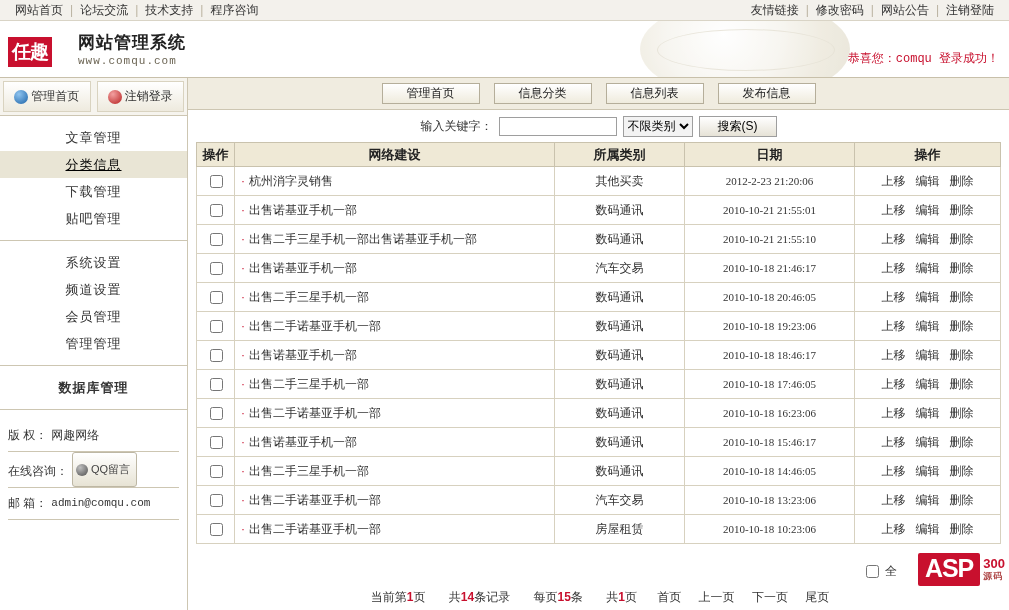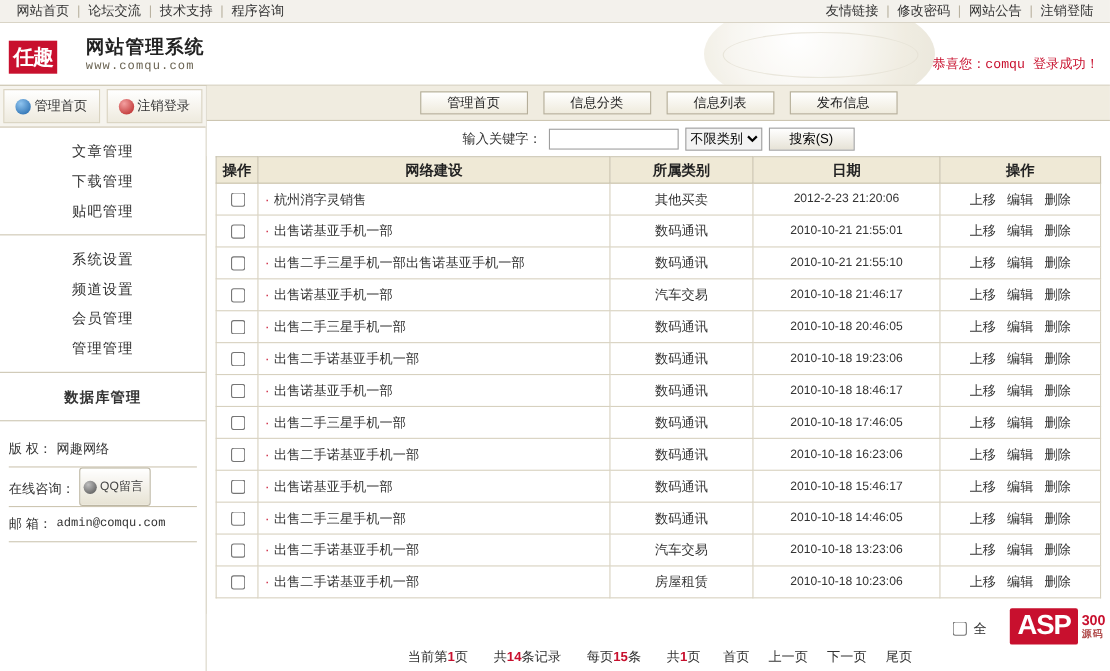--- a/index.html
+++ b/index.html
@@ -240,21 +240,21 @@
     font-size: 13px;
   }
   table.list td {
     height: 29px;
     border: 1px solid #d7d1bf;
     color: #333;
   }
   td.c-op1 { width: 38px; text-align: center; }
   td.c-title { padding-left: 6px; }
   td.c-cat { width: 130px; text-align: center; }
-  td.c-date { width: 170px; text-align: center; font-family: Liberation Sans, sans-serif; font-size: 11px; }
+  td.c-date { width: 170px; text-align: center; font-family: Liberation Serif, serif; font-size: 11px; }
   td.c-ops { width: 146px; text-align: center; }
   .bullet { color: #c8102e; margin-right: 4px; }
   .op-link { color: #333; text-decoration: none; margin: 0 5px; cursor: pointer; }
   input[type=checkbox] { width: 13px; height: 13px; }
 
   
   .footer-bar {
     position: absolute;
     left: 0; right: 0; bottom: 0;
     height: 52px;
@@ -349,20 +349,21 @@
           <span>管理首页</span>
         </div>
         <div class="side-btn">
           <span class="ico red"></span>
           <span>注销登录</span>
         </div>
       </div>
 
       <div class="menu-block">
         <div class="menu-item">文章管理</div>
+        <div class="menu-item active">分类信息</div>
         <div class="menu-item">下载管理</div>
         <div class="menu-item">贴吧管理</div>
       </div>
 
       <div class="menu-block">
         <div class="menu-item">系统设置</div>
         <div class="menu-item">频道设置</div>
         <div class="menu-item">会员管理</div>
         <div class="menu-item">管理管理</div>
       </div>

